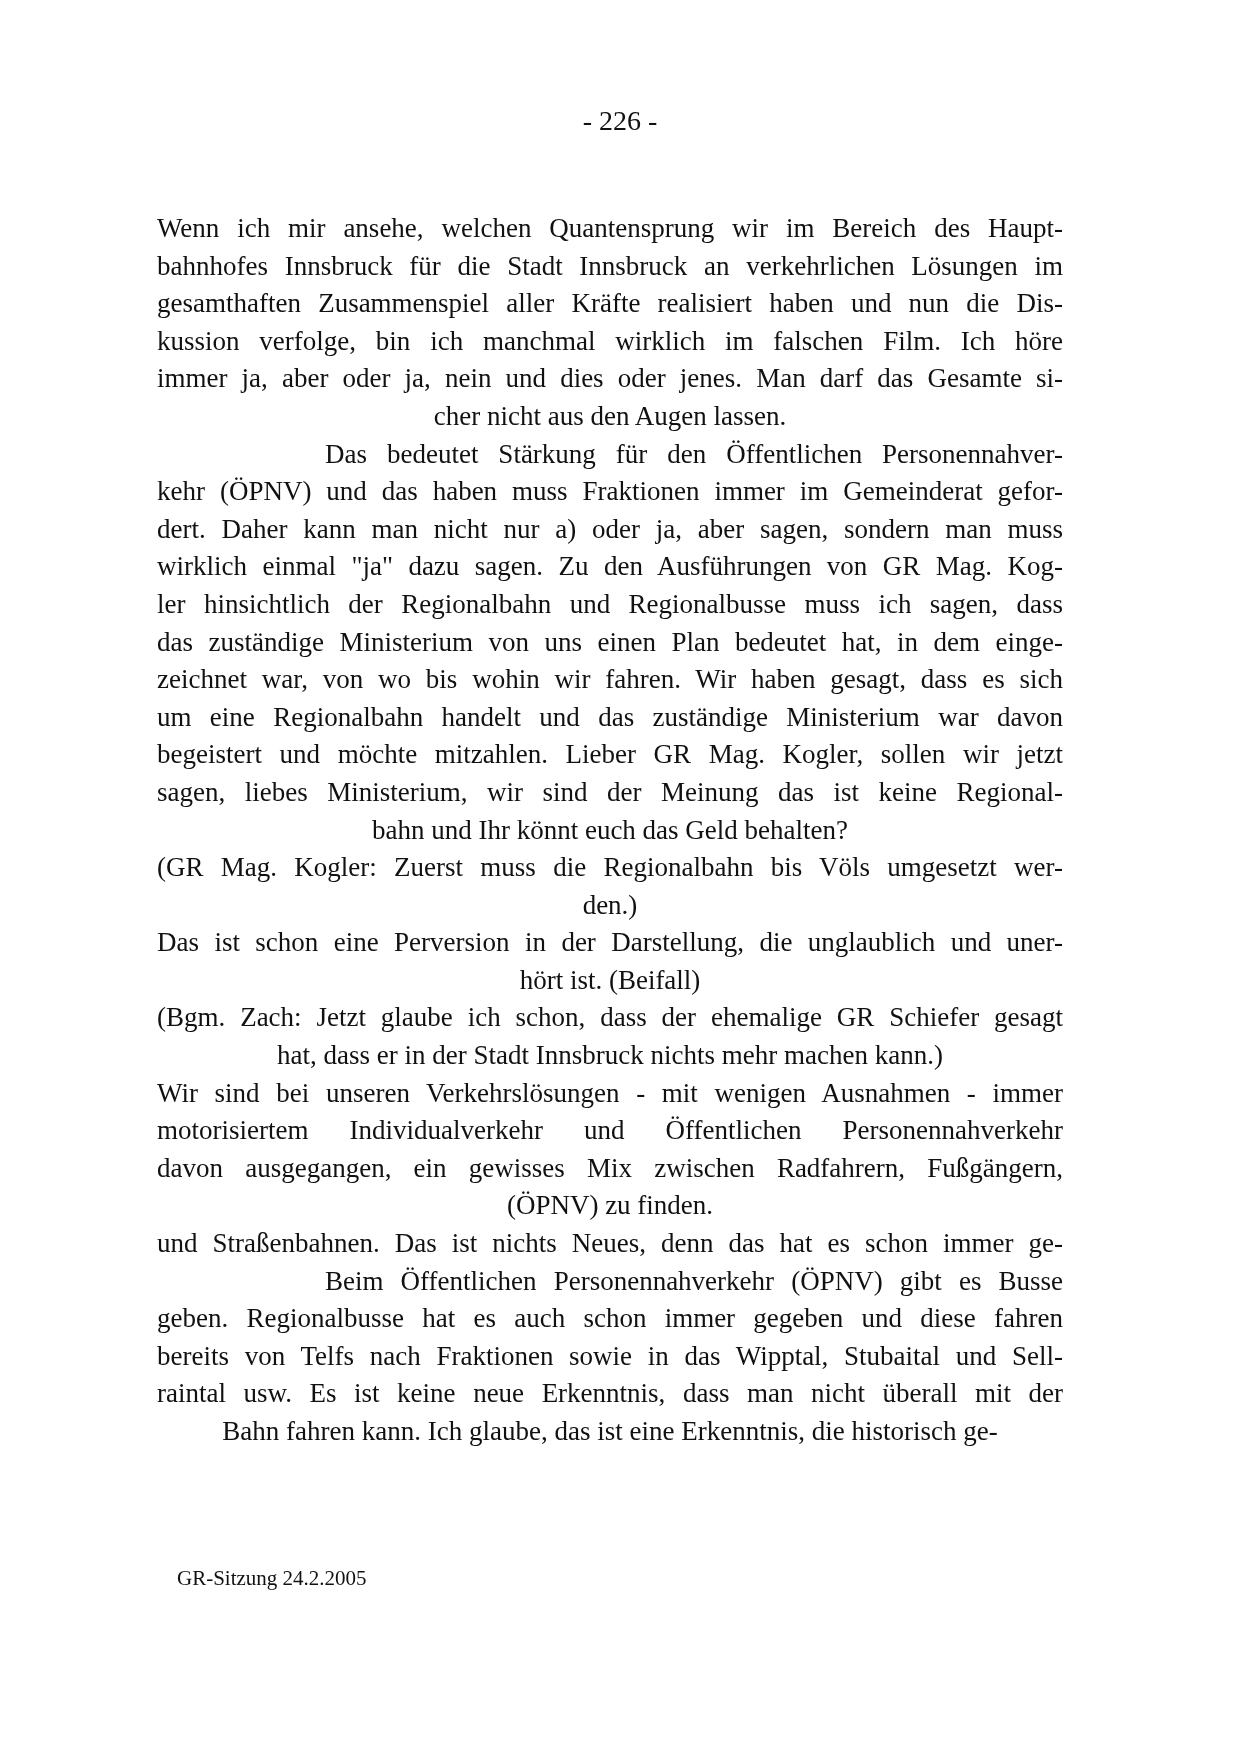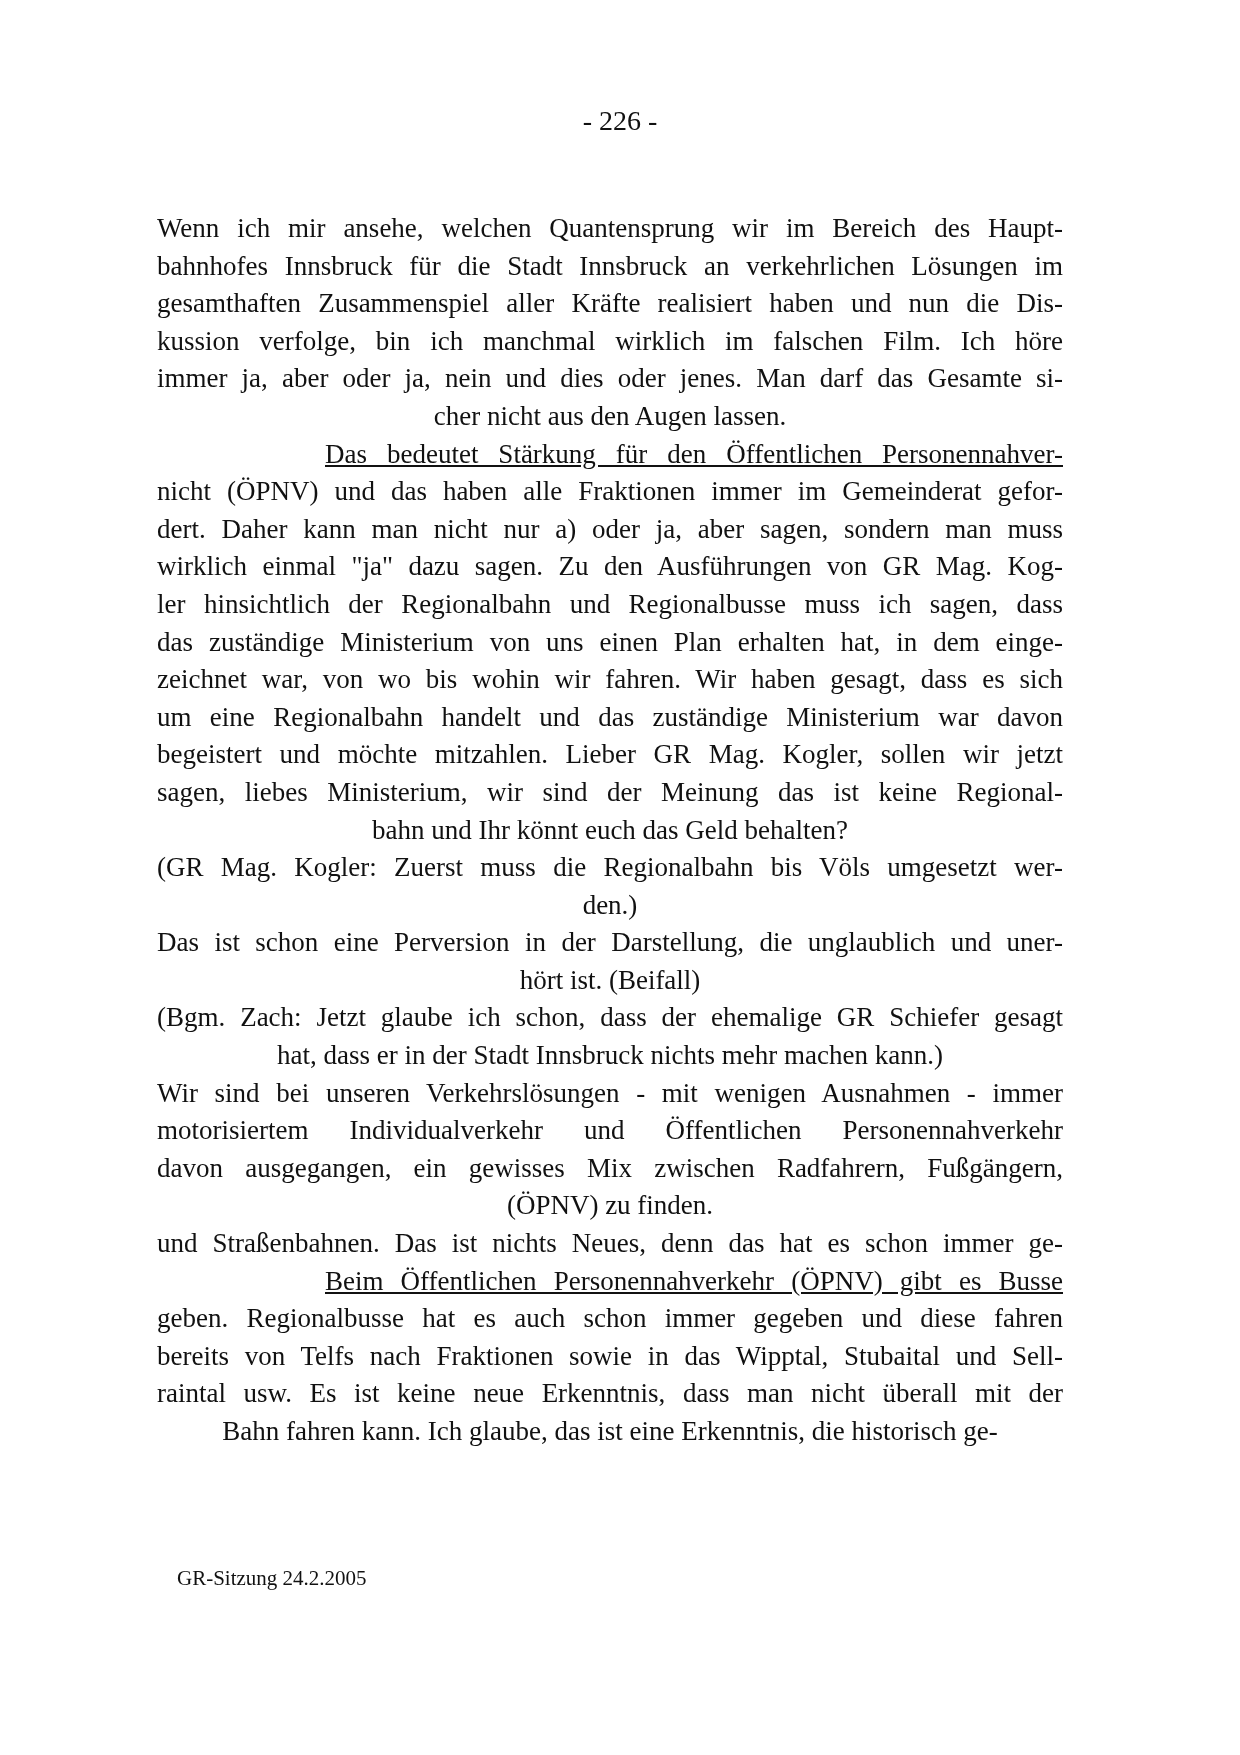--- a/index.html
+++ b/index.html
@@ -41,21 +41,20 @@
   .line {
     text-align: center;
     min-height: 37.6px;
   }
   .line.just {
     text-align: justify;
     text-align-last: justify;
   }
   .line.indent {
     padding-left: 168px;
-    text-decoration: underline;
   }
   .footer {
     position: absolute;
     left: 177px;
     top: 1566px;
     font-size: 21px;
     line-height: 1.2;
   }
 </style>
 </head>
@@ -68,25 +67,25 @@
       <div class="para">
         <div class="line just">Wenn ich mir ansehe, welchen Quantensprung wir im Bereich des Haupt-</div>
         <div class="line just">bahnhofes Innsbruck für die Stadt Innsbruck an verkehrlichen Lösungen im</div>
         <div class="line just">gesamthaften Zusammenspiel aller Kräfte realisiert haben und nun die Dis-</div>
         <div class="line just">kussion verfolge, bin ich manchmal wirklich im falschen Film. Ich höre</div>
         <div class="line just">immer ja, aber oder ja, nein und dies oder jenes. Man darf das Gesamte si-</div>
         <div class="line">cher nicht aus den Augen lassen.</div>
       </div>
       <div class="para">
         <div class="line just indent">Das bedeutet Stärkung für den Öffentlichen Personennahver-</div>
-        <div class="line just">nicht (ÖPNV) und das haben alle Fraktionen immer im Gemeinderat gefor-</div>
+        <div class="line just">kehr (ÖPNV) und das haben muss Fraktionen immer im Gemeinderat gefor-</div>
         <div class="line just">dert. Daher kann man nicht nur a) oder ja, aber sagen, sondern man muss</div>
         <div class="line just">wirklich einmal "ja" dazu sagen. Zu den Ausführungen von GR Mag. Kog-</div>
         <div class="line just">ler hinsichtlich der Regionalbahn und Regionalbusse muss ich sagen, dass</div>
-        <div class="line just">das zuständige Ministerium von uns einen Plan erhalten hat, in dem einge-</div>
+        <div class="line just">das zuständige Ministerium von uns einen Plan bedeutet hat, in dem einge-</div>
         <div class="line just">zeichnet war, von wo bis wohin wir fahren. Wir haben gesagt, dass es sich</div>
         <div class="line just">um eine Regionalbahn handelt und das zuständige Ministerium war davon</div>
         <div class="line just">begeistert und möchte mitzahlen. Lieber GR Mag. Kogler, sollen wir jetzt</div>
         <div class="line just">sagen, liebes Ministerium, wir sind der Meinung das ist keine Regional-</div>
         <div class="line">bahn und Ihr könnt euch das Geld behalten?</div>
       </div>
       <div class="para">
         <div class="line just">(GR Mag. Kogler: Zuerst muss die Regionalbahn bis Völs umgesetzt wer-</div>
         <div class="line">den.)</div>
       </div>

